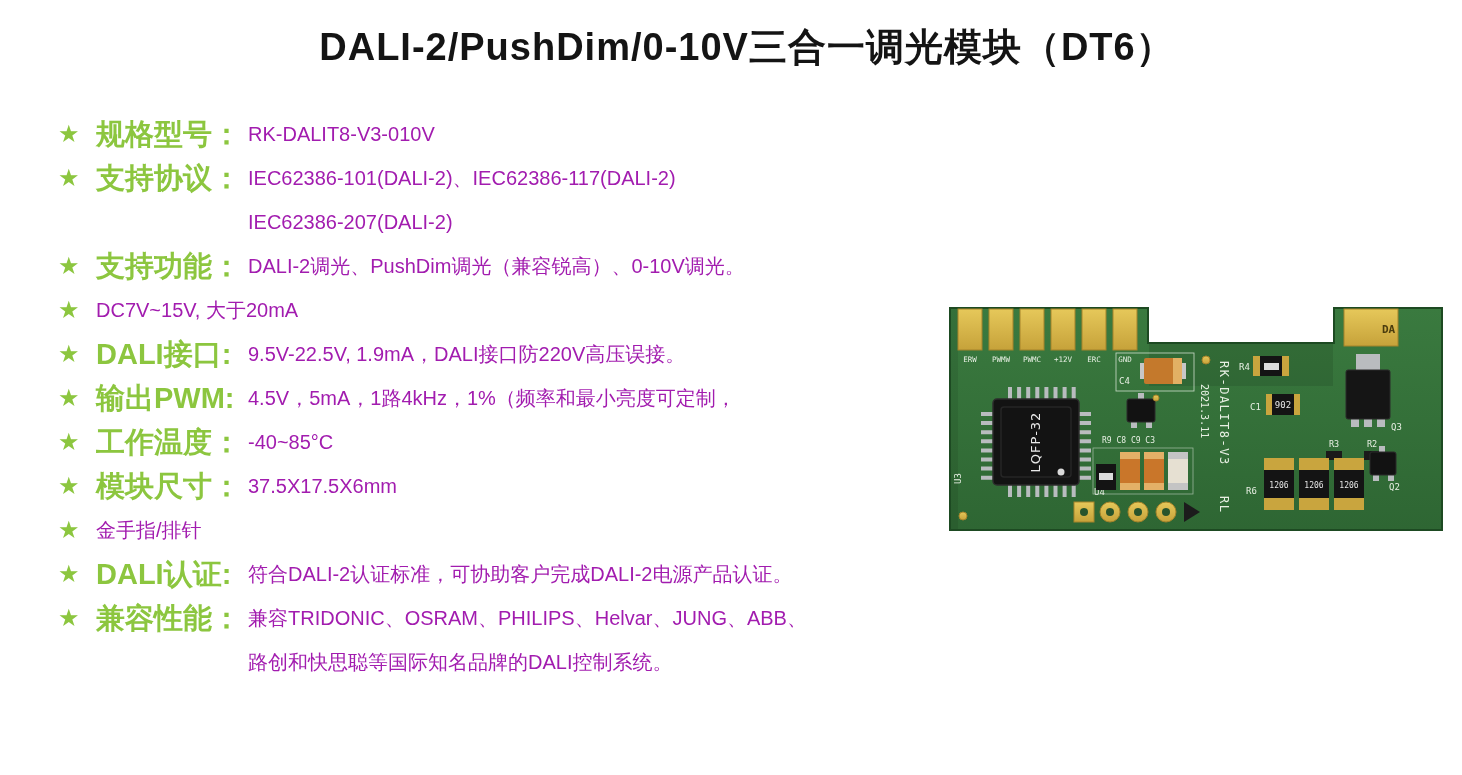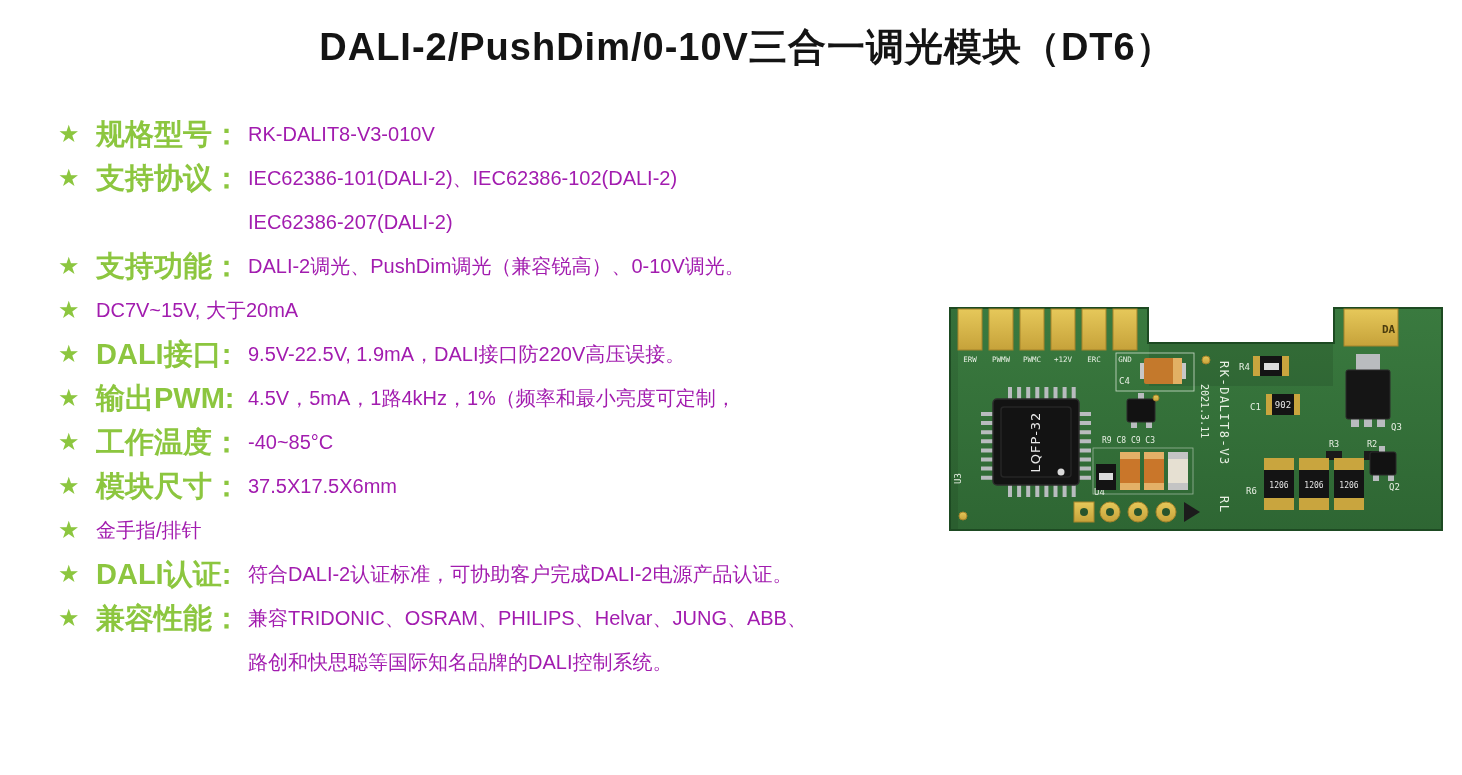--- a/index.html
+++ b/index.html
@@ -35,21 +35,21 @@
       <span class="spec-label">规格型号：</span>
       <div class="spec-values">
         <div class="spec-line">RK-DALIT8-V3-010V</div>
       </div>
     </div>
 
     <div class="spec-row">
       <span class="star">★</span>
       <span class="spec-label">支持协议：</span>
       <div class="spec-values">
-        <div class="spec-line">IEC62386-101(DALI-2)、IEC62386-102(DALI-2)</div>
+        <div class="spec-line">IEC62386-101(DALI-2)、IEC62386-117(DALI-2)</div>
         <div class="spec-line">IEC62386-207(DALI-2)</div>
       </div>
     </div>
 
     <div class="spec-row">
       <span class="star">★</span>
       <span class="spec-label">支持功能：</span>
       <div class="spec-values">
         <div class="spec-line">DALI-2调光、PushDim调光（兼容锐高）、0-10V调光。</div>
       </div>

